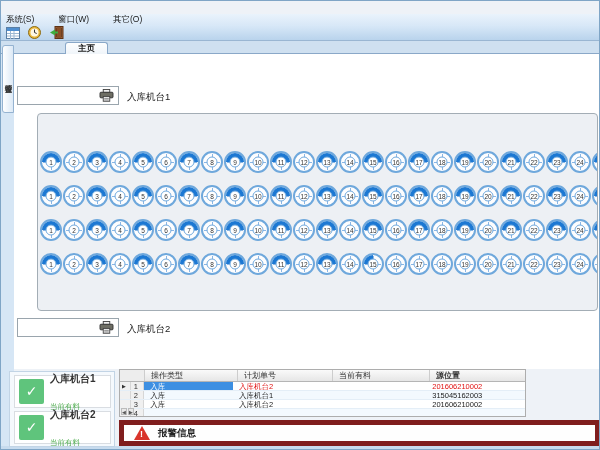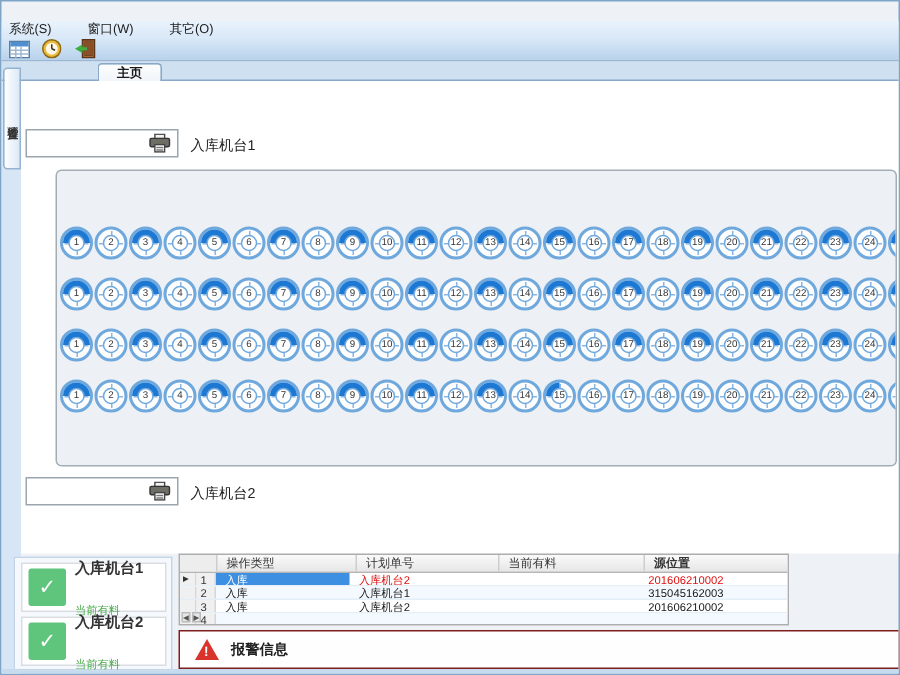--- a/index.html
+++ b/index.html
@@ -84,21 +84,21 @@
   .c-ind { width:11px; padding-left:2px; background:#f0f0f0; border-right:1px solid #d6d6d6; font-size:5px; color:#333; }
   .c-num { width:14px; padding-left:3px; background:#f0f0f0; border-right:1px solid #d6d6d6; color:#333; }
   .c-type { width:93px; } .c-mach { width:107px; } .c-plan { width:95px; } .c-bar { width:97px; } .c-src { flex:1; border-right:none;font-weight:bold; }
   .tc.sel { background:#3d8fe2; color:#fff; }
   .tc.red { color:#e01010; }
   .scrollers { position:absolute; left:1px; bottom:1px; display:flex; gap:1px; z-index:3; }
   .sbtn { width:6px; height:7px; font-size:5px; line-height:6px; text-align:center; color:#555; background:#e8e8e8; border:1px solid #bbb; }
 
   
   .alarm-bar { position:absolute; left:118px; top:419px; width:481px; height:26px;
-    background:#fefefe; border:1px solid #7f1d1d; display:flex; align-items:center; gap:8px; padding-left:10px; z-index:2; }
+    background:#fefefe; border:5px solid #7f1d1d; display:flex; align-items:center; gap:8px; padding-left:10px; z-index:2; }
   .warn-icon { position:relative; width:0; height:0; border-left:8px solid transparent; border-right:8px solid transparent; border-bottom:14px solid #d9342b; }
   .warn-icon::after { content:"!"; position:absolute; left:-2px; top:3px; color:#fff; font-size:9px; font-weight:bold; line-height:11px; }
   .alarm-label { font-size:9.5px; font-weight:bold; color:#222; }
 
   .bottomstrip { position:absolute; left:0; top:445px; width:600px; height:5px; background:#c7dbee; }
 
   svg { display:block; }
 </style>
 </head>
 <body>

